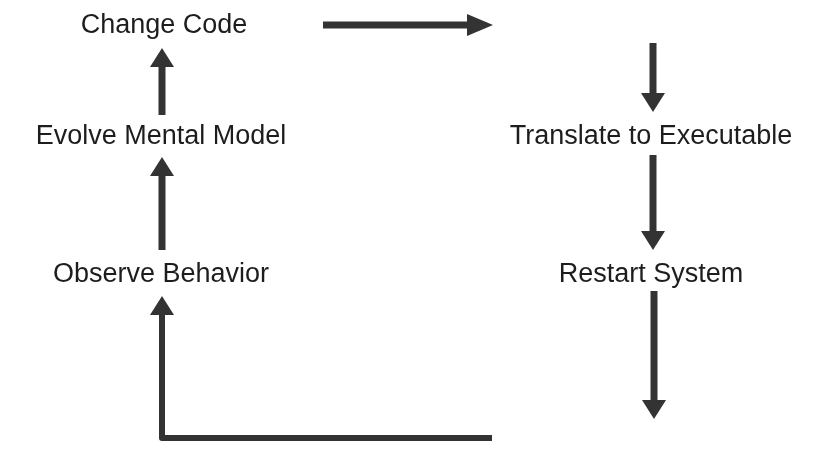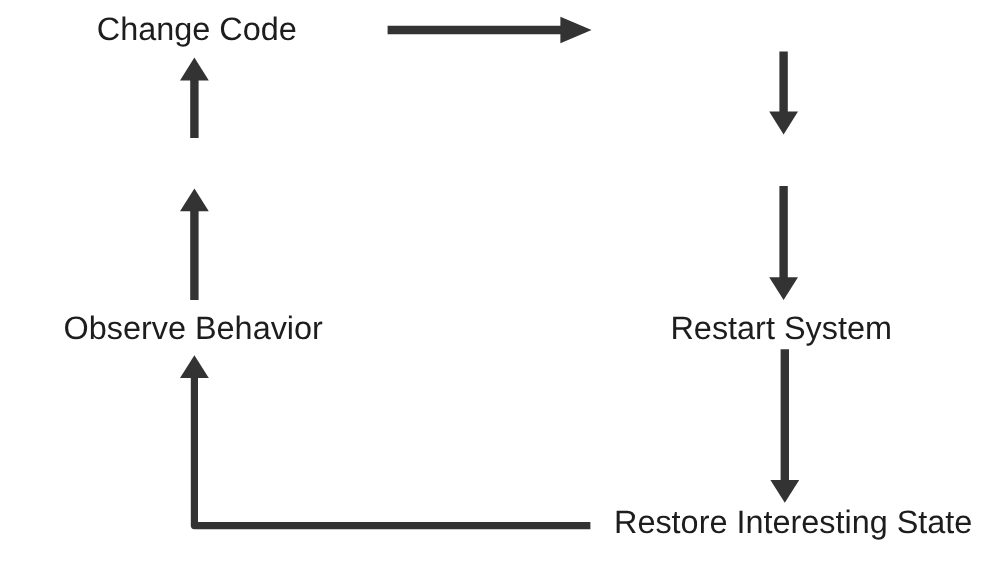--- a/index.html
+++ b/index.html
@@ -84,21 +84,22 @@
 
     <g>
       <line class="shaft" x1="162" y1="115" x2="162" y2="64"></line>
       <polygon class="head" points="162,48 150,67 174,67"></polygon>
     </g>
   </svg>
 
   <div class="node" style="left:164px; top:25px">Change Code</div>
 
 
+  <div class="node" style="left:161px; top:136px">Evolve Mental Model</div>
 
+  <div class="node" style="left:651px; top:136px">Translate to Executable</div>
 
   <div class="node" style="left:651px; top:274px">Restart System</div>
 
   <div class="node" style="left:161px; top:274px">Observe Behavior</div>
 
-  <div class="node" style="left:661px; top:436px">Restore Interesting State</div>
 
 </div>
 
 </body></html>

